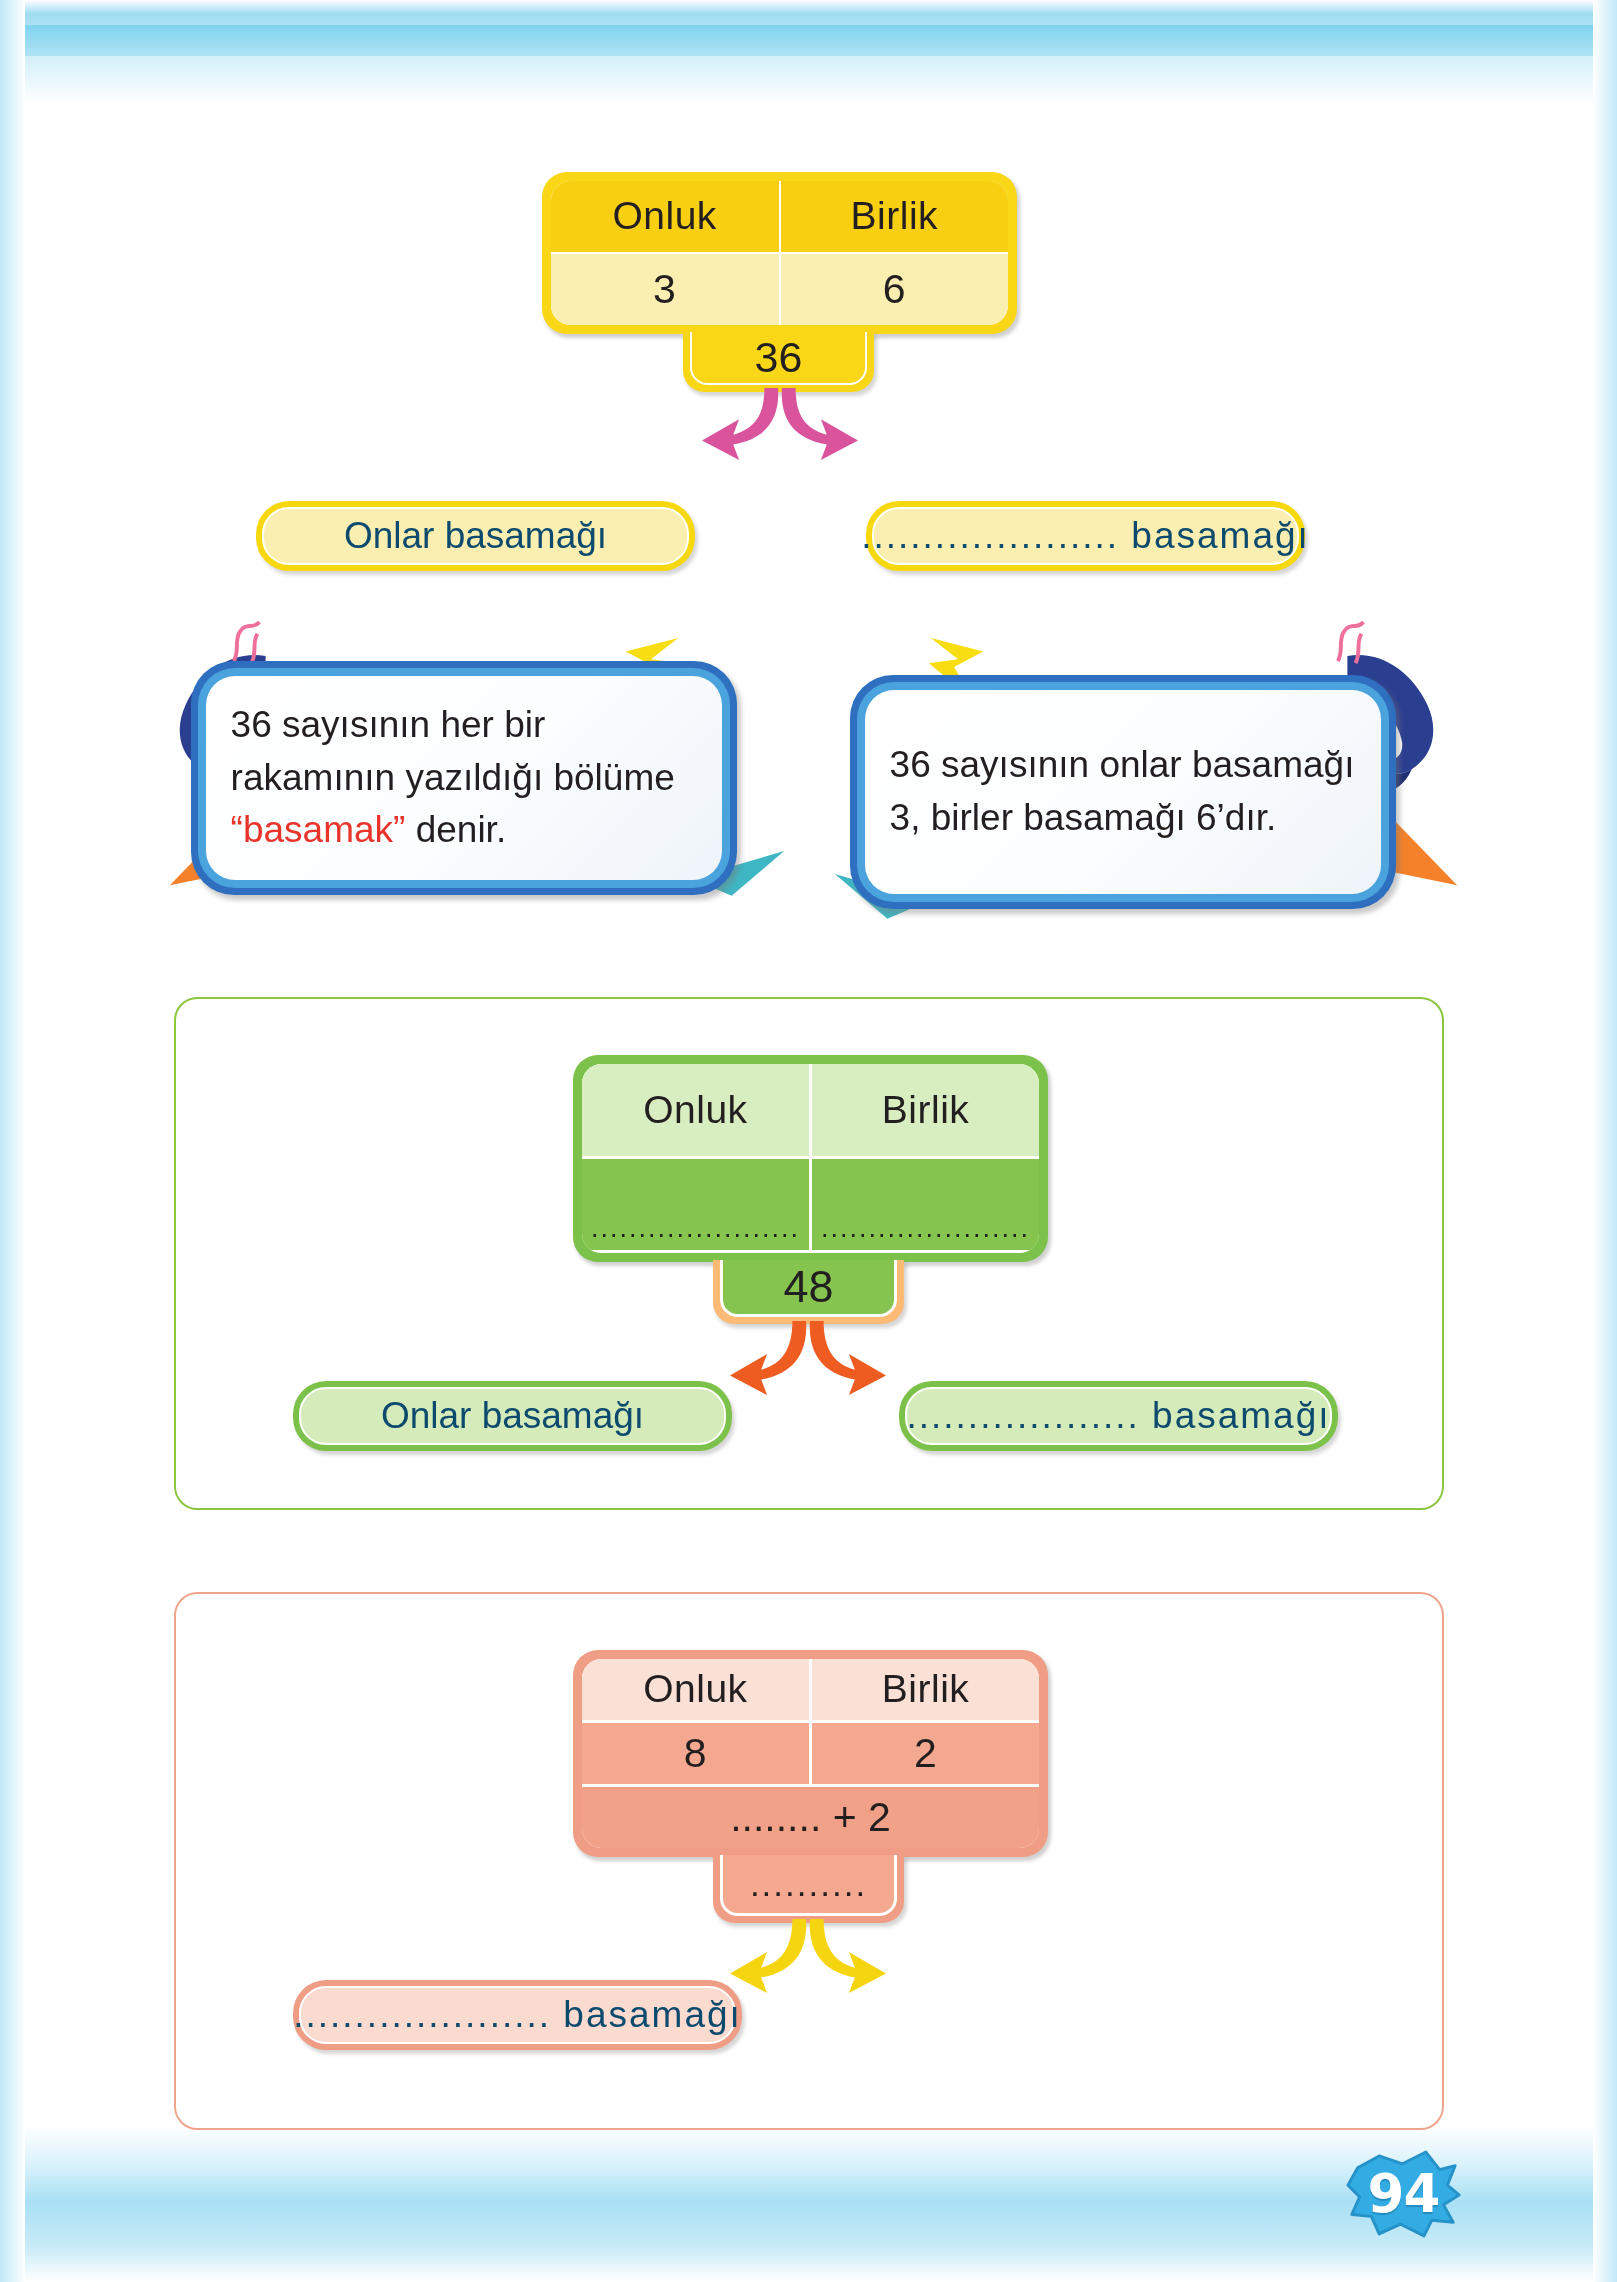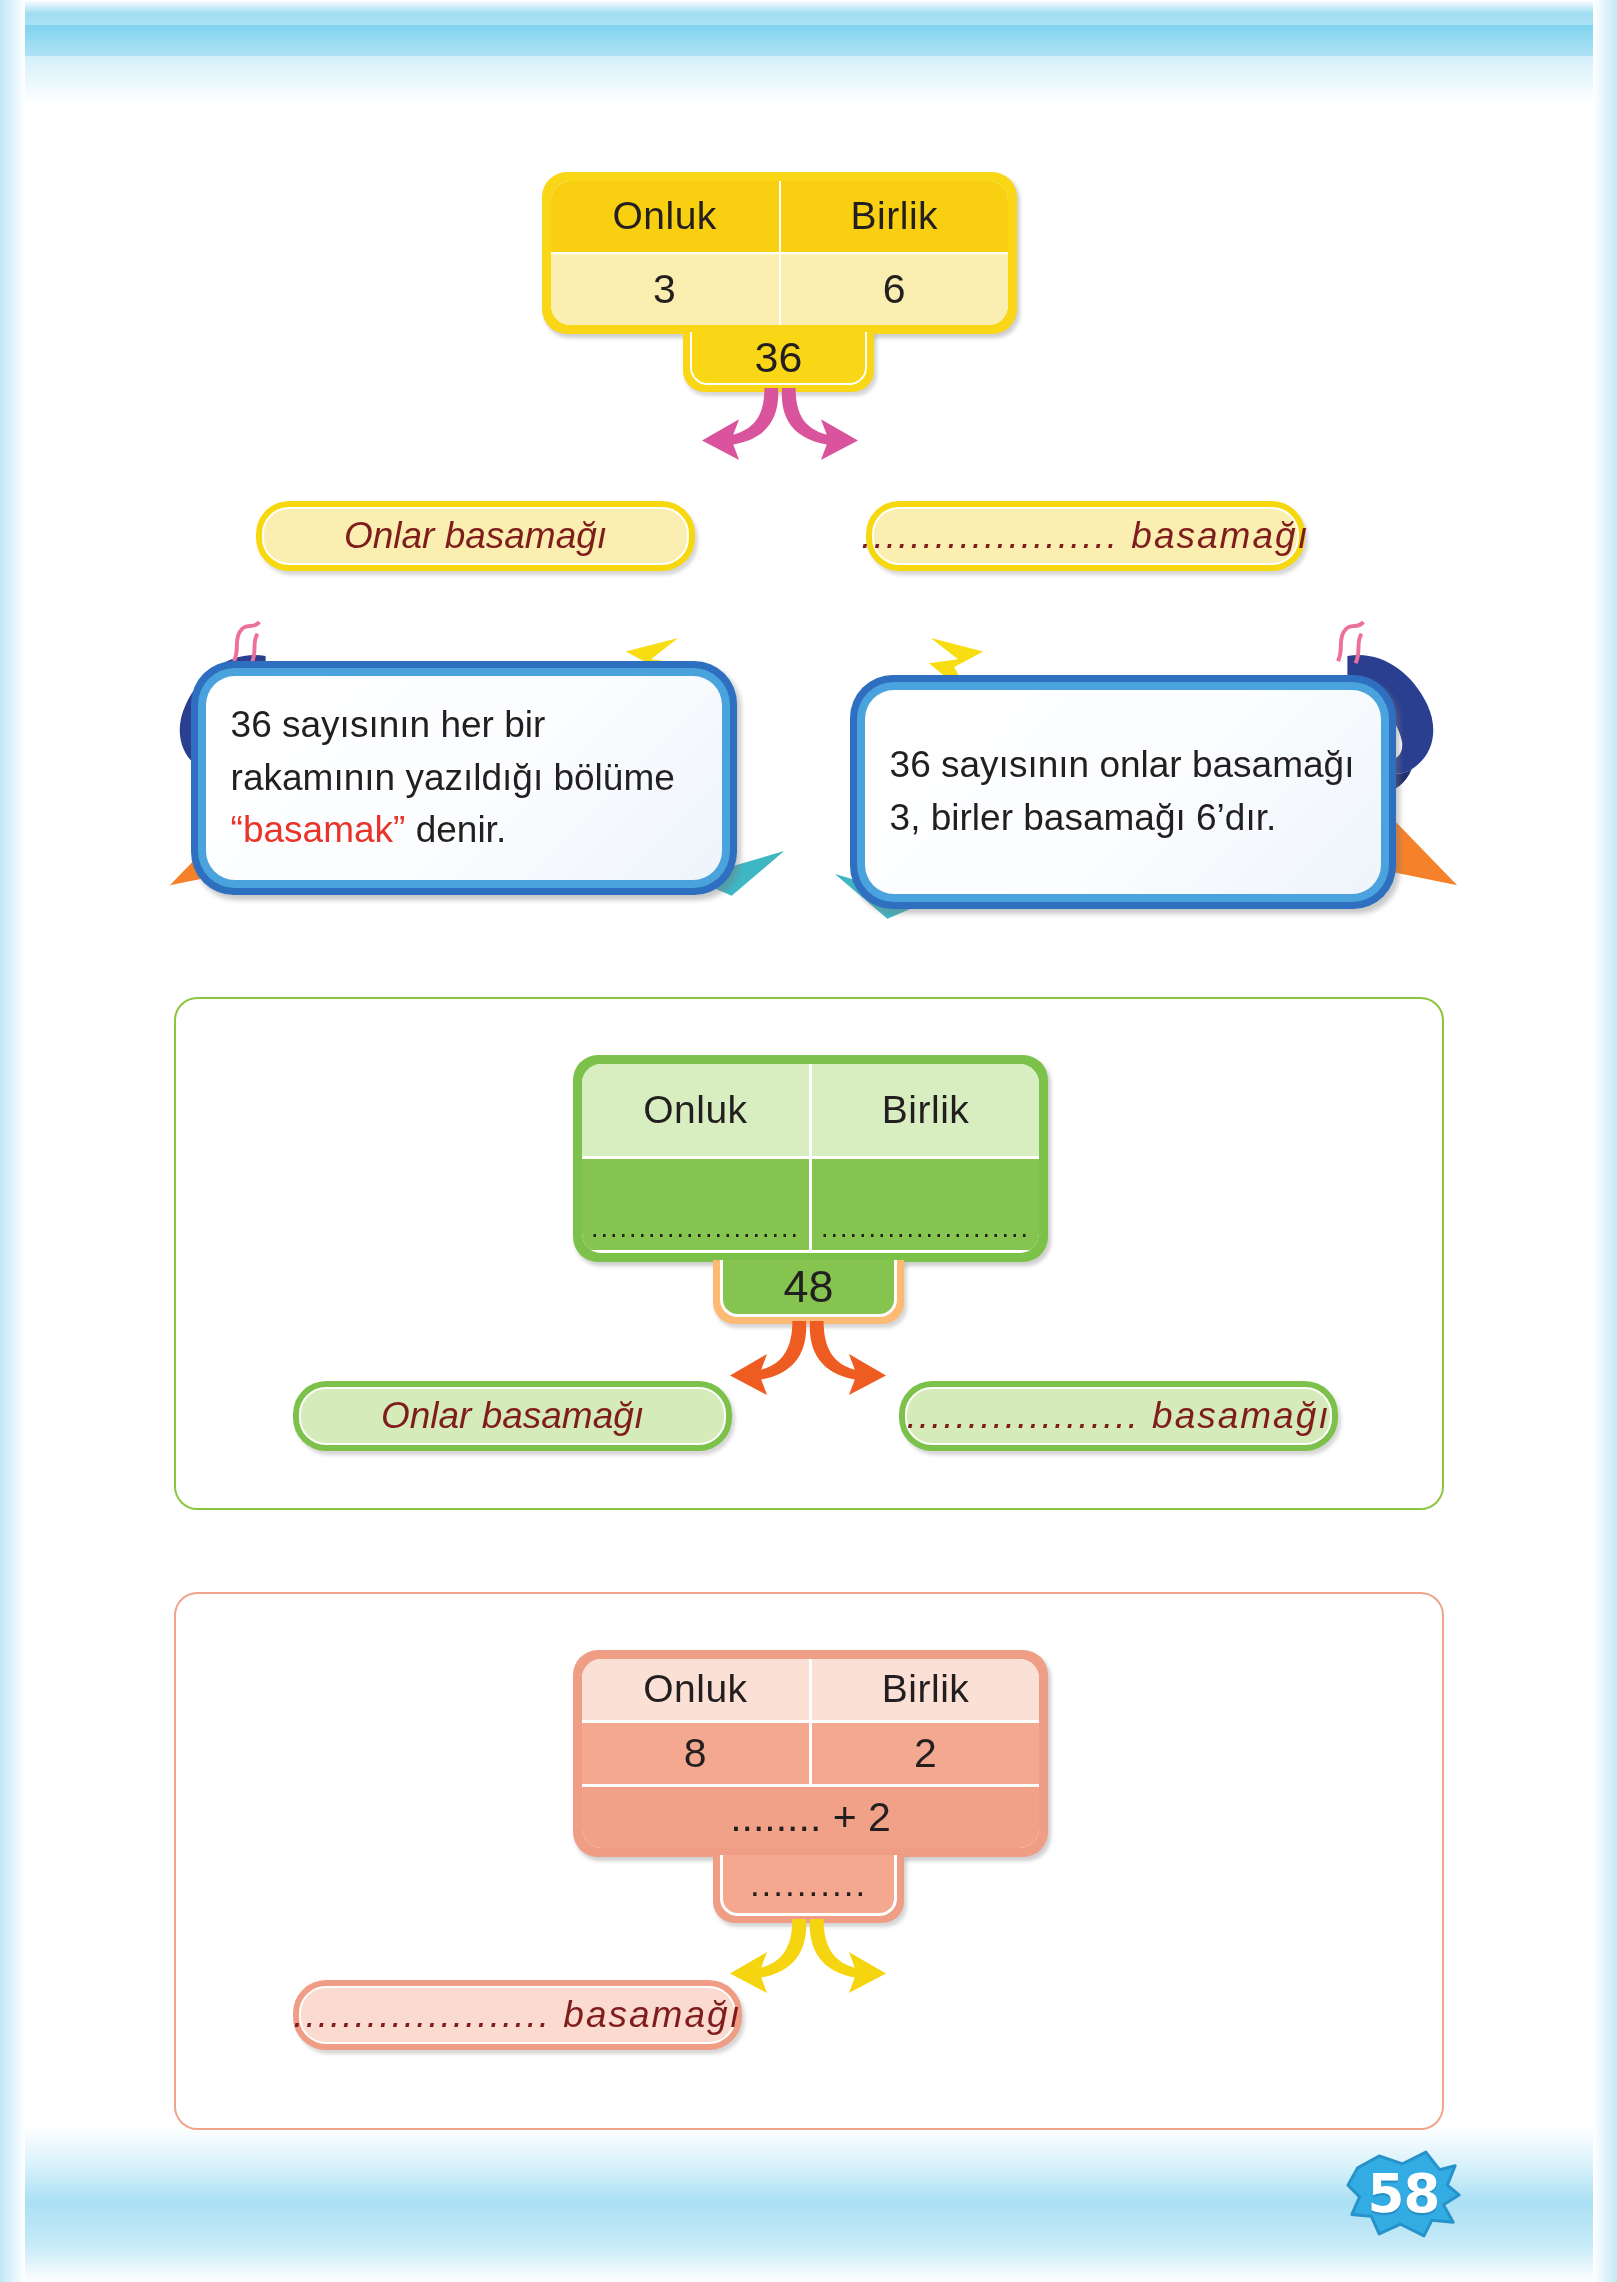--- a/index.html
+++ b/index.html
@@ -83,21 +83,21 @@
   .pill{
     position:absolute;border-radius:33px;
     display:flex;align-items:center;justify-content:center;
     box-sizing:border-box;
     box-shadow:2.9px 3.9px 3.9px rgba(120,120,120,.3);
   }
   .pill .pill-in{
     position:absolute;left:5.9px;right:5.9px;top:5.9px;bottom:5.9px;
     border-radius:27px;border:2.9px solid #ffffff;
     display:flex;align-items:center;justify-content:center;
-    font-size:37px;color:#7f1d1d;white-space:nowrap;font-style:italic;
+    font-size:37px;color:#0c4a6e;white-space:nowrap;
   }
   .pill.yellow{background:#f7d80f;}
   .pill.yellow .pill-in{background:#faeeb0;}
   .pill.green{background:#7cc24a;}
   .pill.green .pill-in{background:#d5ebb9;}
   .pill.salmon{background:#ef9e85;}
   .pill.salmon .pill-in{background:#fbdbd0;}
 
   
   .bubble{
@@ -362,17 +362,17 @@
   <div class="pill salmon" style="left:293px;top:1980px;width:449px;height:70px;">
     <div class="pill-in dots">..................... basamağı</div>
   </div>
 
 
   <div id="page-badge">
     <svg style="position:absolute;left:0;top:0;" width="115" height="94" viewBox="0 0 118 96">
       <path d="M12 22 L34 10 L58 18 L82 6 L96 24 L112 20 L104 40 L116 50 L100 60 L110 78
                L88 76 L80 92 L56 80 L34 90 L26 72 L6 70 L14 52 L2 40 Z" fill="#33ace3" stroke="#2593c9" stroke-width="3" stroke-linejoin="round"></path>
     </svg>
-    <div class="num">58</div>
+    <div class="num">94</div>
   </div>
 
 </div>
 
 
 </body></html>

